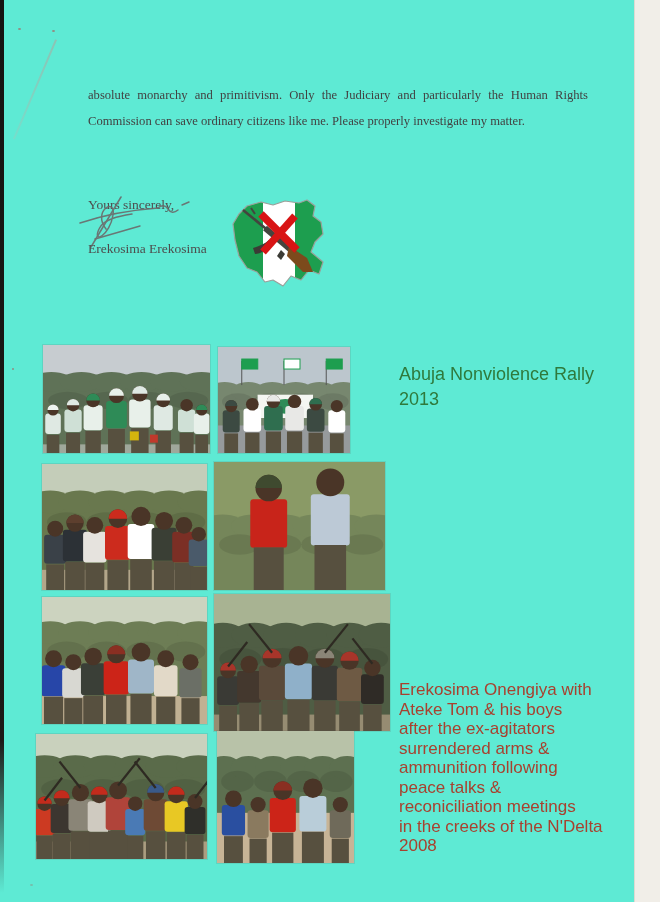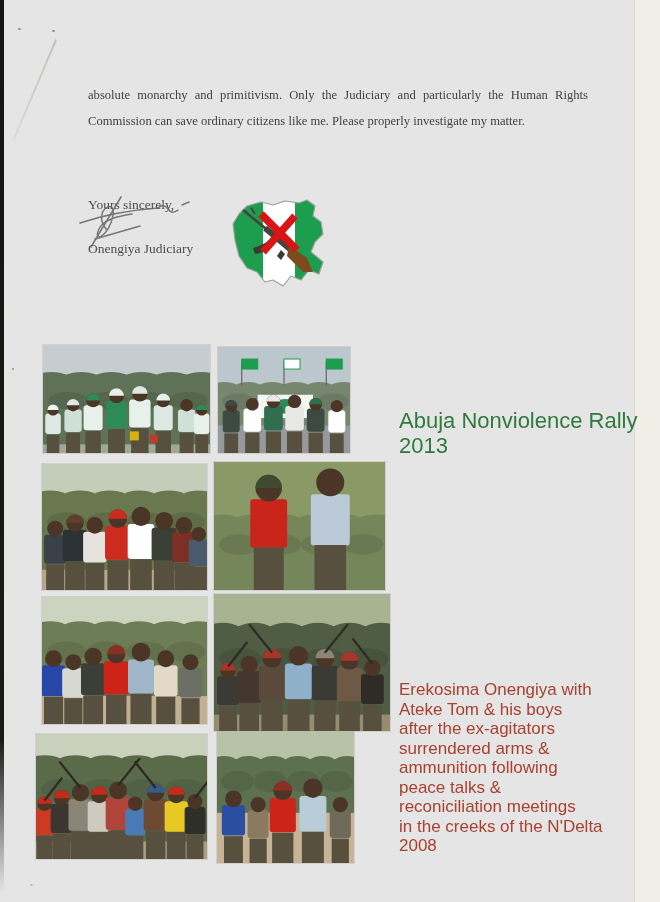--- a/index.html
+++ b/index.html
@@ -1,37 +1,37 @@
 <!DOCTYPE html>
 <html><head>
 <meta charset="utf-8">
 <style>
   html,body{margin:0;padding:0;}
   body{width:660px;height:902px;overflow:hidden;position:relative;background:#fbfaf6;
        font-family:"Liberation Serif",serif;}
-  .page{position:absolute;inset:0;background:#e5e5e5;}
+  .page{position:absolute;inset:0;background:#5eead4;}
   
   .edge-left{position:absolute;left:0;top:0;width:4px;height:100%;
     background:linear-gradient(180deg,#151412 0%,#1c1a17 82%,rgba(30,28,25,0) 99%);}
   .edge-right{position:absolute;top:0;right:0;width:25px;height:100%;
     background:#f1eee8;border-left:1px solid #ded9d1;}
   .crease{position:absolute;left:57px;top:40px;width:108px;height:2px;
     background:linear-gradient(90deg,rgba(172,168,158,.6),rgba(190,186,178,.25));
     transform-origin:0 0;transform:rotate(113deg);}
   .speck{position:absolute;background:#918d83;border-radius:50%;}
   
   .para{position:absolute;left:88px;top:82px;width:500px;margin:0;
     font-size:12.6px;line-height:26px;color:#424242;text-align:justify;}
   .closing{position:absolute;left:88px;top:197px;font-size:13.5px;color:#4d4d4d;}
   .signatory{position:absolute;left:88px;top:241px;font-size:13.5px;color:#4d4d4d;}
   .signature{position:absolute;left:74px;top:193px;width:142px;height:60px;}
   .emblem{position:absolute;left:227px;top:196px;width:104px;height:95px;}
   
   .caption{position:absolute;left:399px;font-family:"Liberation Sans",sans-serif;white-space:pre-line;}
-  .caption.green{top:362px;width:242px;font-size:22px;line-height:25px;margin-top:46px;}
+  .caption.green{top:362px;width:242px;font-size:18px;line-height:25px;}
   .caption.red{top:680px;width:258px;font-size:17px;line-height:19.5px;}
   
   .photo{position:absolute;overflow:hidden;background:#d8d6d0;
     box-shadow:0 0 0 1px rgba(90,85,75,0.14);}
   #p1{left:43px;top:345px;width:167px;height:108px;}
   #p2{left:218px;top:347px;width:132px;height:106px;}
   #p3{left:42px;top:464px;width:165px;height:126px;}
   #p4{left:214px;top:462px;width:171px;height:128px;}
   #p5{left:42px;top:597px;width:165px;height:127px;}
   #p6{left:214px;top:594px;width:176px;height:137px;}
@@ -57,21 +57,21 @@
   <svg class="signature" viewBox="0 0 142 60">
     <g fill="none" stroke="#6b6b6b" stroke-width="1.5" stroke-linecap="round" opacity="0.9">
       <path d="M6,30 C 30,22 56,17 84,15"></path>
       <path d="M84,15 q6,-5 10,1 q4,6 10,1"></path>
       <path d="M108,12 l7,-3"></path>
       <path d="M32,36 C18,18 42,4 39,22 C36,42 18,52 25,36 C29,26 46,23 58,21"></path>
       <path d="M47,4 L17,54"></path>
       <path d="M21,46 C35,42 52,37 66,33"></path>
     </g>
   </svg>
-  <div class="signatory">Onengiya Judiciary</div>
+  <div class="signatory">Erekosima Erekosima</div>
 
   <svg class="emblem" viewBox="0 0 104 95">
     <defs>
       <clipPath id="ng">
         <path d="M20,10 L34,6 L46,9 L58,5 L72,7 L80,4 L88,10 L86,20 L94,26 L96,38 L88,46 L84,56 L96,66 L92,78 L82,74 L74,84 L64,80 L56,90 L46,84 L38,86 L30,76 L20,72 L12,60 L8,44 L6,28 L12,18 Z"></path>
       </clipPath>
     </defs>
     <g clip-path="url(#ng)">
       <rect x="0" y="0" width="36" height="95" fill="#1d9e4f"></rect>
       <rect x="36" y="0" width="32" height="95" fill="#ffffff"></rect>

